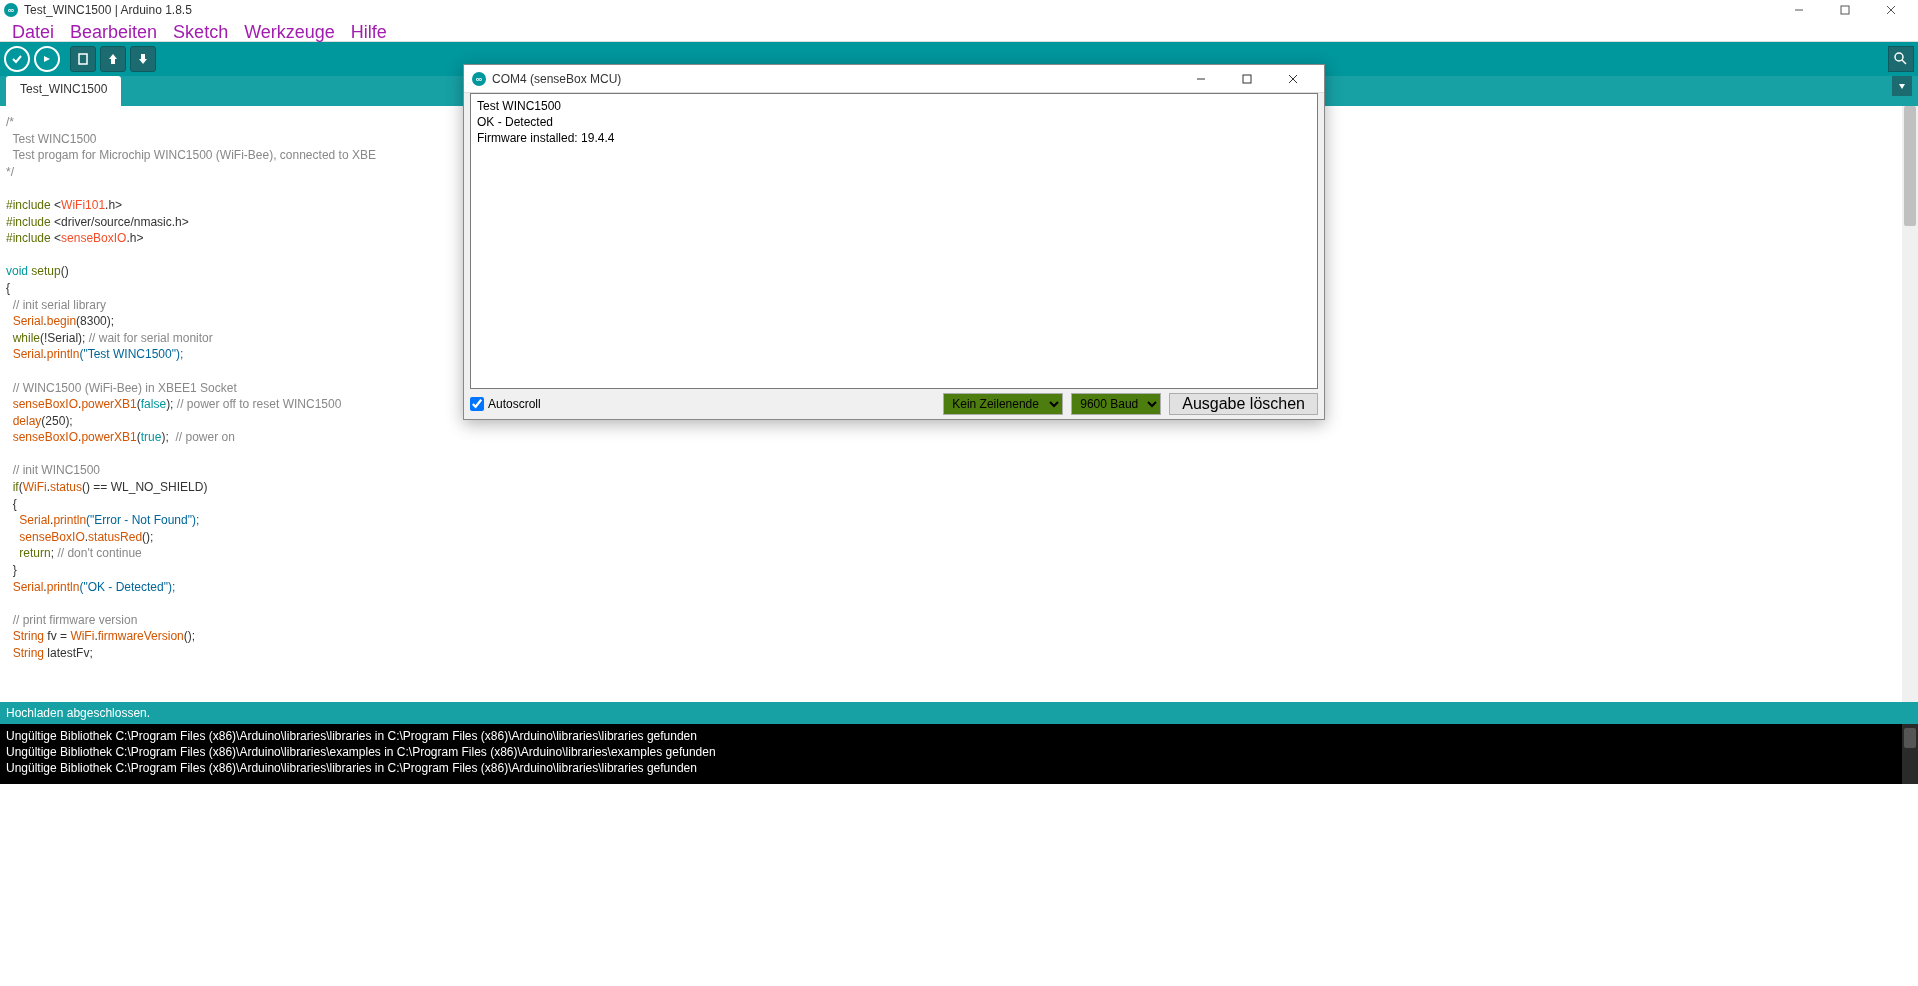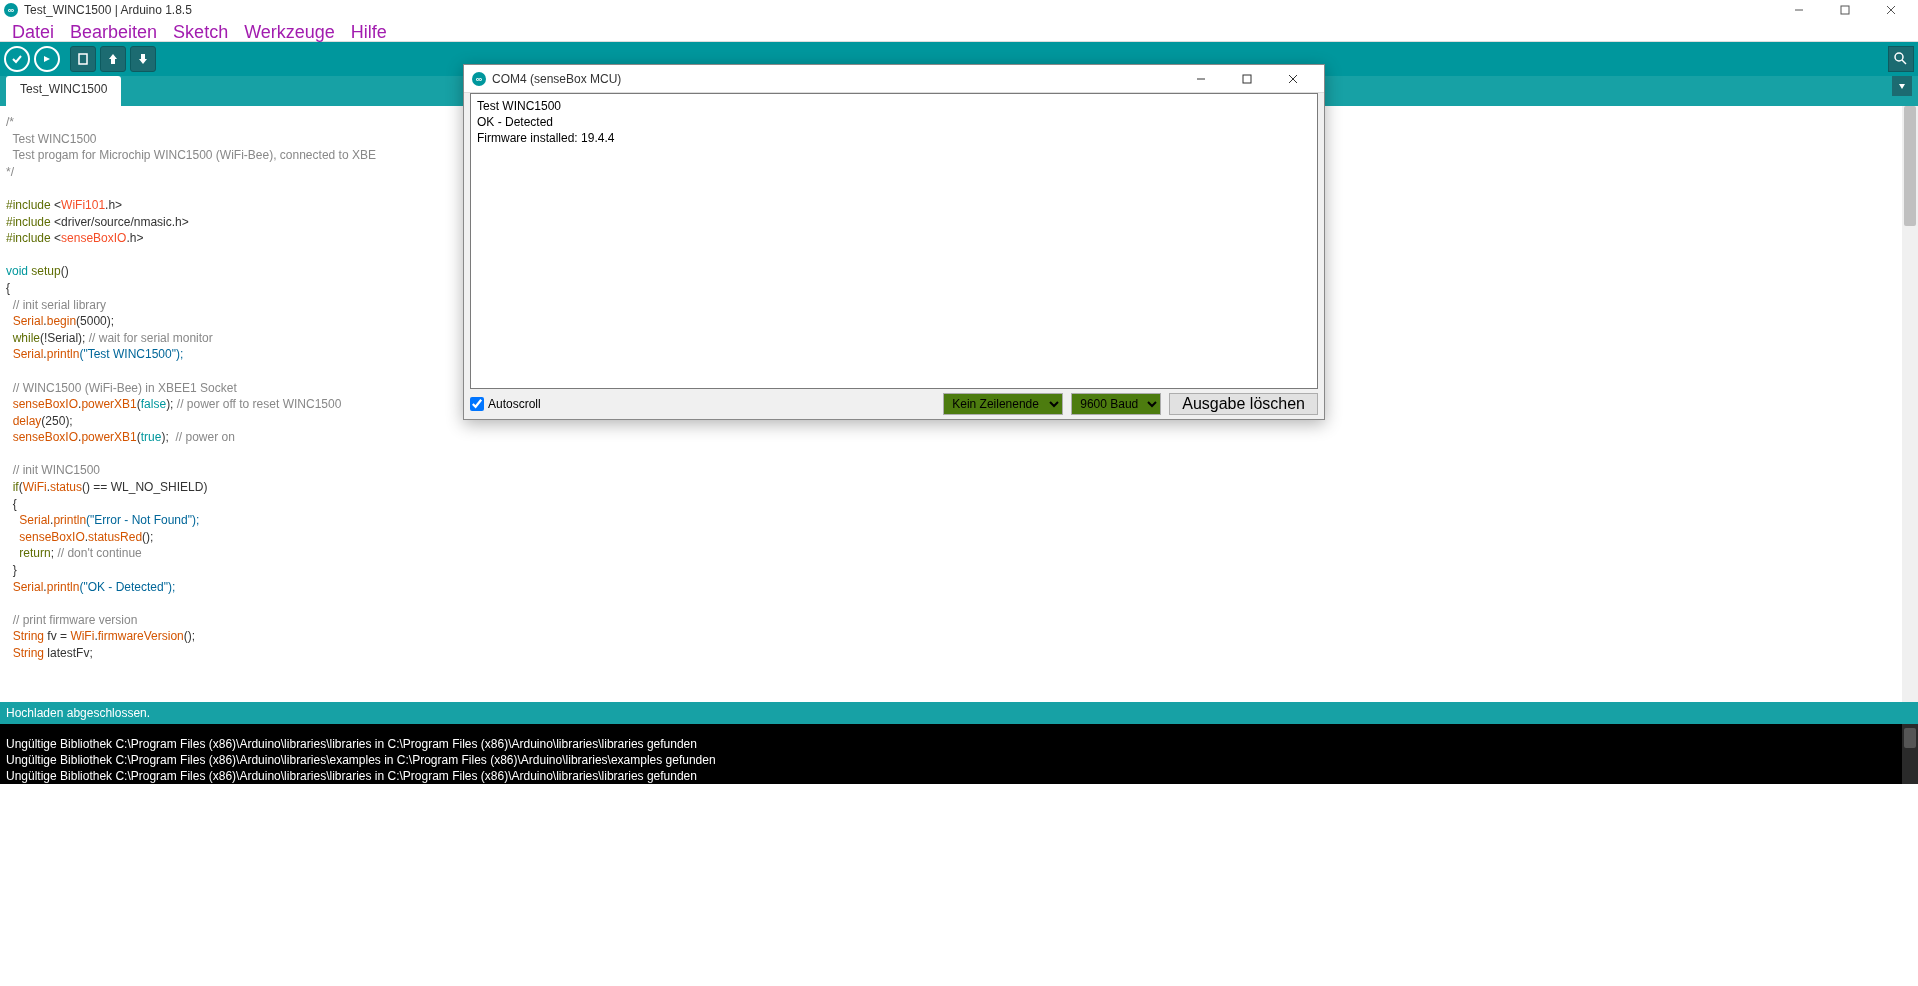--- a/index.html
+++ b/index.html
@@ -42,21 +42,21 @@
 .c-bool { color: #00979D; }
 
 
 .editor-scroll { position: absolute; right: 0; top: 0; width: 16px; height: 100%; background: #f0f0f0; }
 .editor-scroll-thumb { position: absolute; top: 0; left: 2px; width: 12px; height: 120px; background: #c0c0c0; border-radius: 2px; }
 
 
 .statusbar { height: 22px; background: #17A1A5; color: #fff; font-size: 12px; display: flex; align-items: center; padding: 0 6px; }
 
 
-.console { height: 60px; background: #000; color: #fff; font-family: Consolas, monospace; font-size: 12px; padding: 12px 6px; line-height: 16px; position: relative; }
+.console { height: 60px; background: #000; color: #fff; font-family: Consolas, monospace; font-size: 12px; padding: 4px 6px; line-height: 16px; position: relative; }
 .console-scroll { position: absolute; right: 0; top: 0; width: 16px; height: 100%; background: #2a2a2a; }
 .console-scroll-thumb { position: absolute; top: 4px; left: 2px; width: 12px; height: 20px; background: #555; border-radius: 2px; }
 
 
 .serial-window { position: absolute; left: 463px; top: 64px; width: 862px; height: 356px; background: #f0f0f0; border: 1px solid #888; box-shadow: 0 4px 16px rgba(0,0,0,0.3); display: flex; flex-direction: column; }
 .serial-titlebar { height: 28px; background: #fff; display: flex; align-items: center; padding: 0 8px; font-size: 12px; color: #333; border-bottom: 1px solid #ddd; }
 .serial-win-controls { margin-left: auto; display: flex; }
 .serial-win-btn { width: 46px; height: 28px; display: flex; align-items: center; justify-content: center; font-size: 11px; color: #333; }
 
 .serial-inputrow { height: 30px; display: flex; align-items: center; padding: 4px 6px; gap: 4px; }
@@ -159,21 +159,21 @@
 <div class="code-line c-comment">  Test progam for Microchip WINC1500 (WiFi-Bee), connected to XBE</div>
 <div class="code-line c-comment">*/</div>
 <div class="code-line">&nbsp;</div>
 <div class="code-line"><span class="c-preproc">#include </span><span>&lt;</span><span class="c-header">WiFi101</span><span>.h</span><span>&gt;</span></div>
 <div class="code-line"><span class="c-preproc">#include </span><span>&lt;</span><span>driver/source/nmasic.h</span><span>&gt;</span></div>
 <div class="code-line"><span class="c-preproc">#include </span><span>&lt;</span><span class="c-header">senseBoxIO</span><span>.h</span><span>&gt;</span></div>
 <div class="code-line">&nbsp;</div>
 <div class="code-line"><span class="c-keyword">void</span><span class="c-preproc"> setup</span><span>()</span></div>
 <div class="code-line"><span>{</span></div>
 <div class="code-line c-comment">  // init serial library</div>
-<div class="code-line">  <span class="c-obj">Serial</span><span>.</span><span class="c-func">begin</span><span>(5000);</span></div>
+<div class="code-line">  <span class="c-obj">Serial</span><span>.</span><span class="c-func">begin</span><span>(8300);</span></div>
 <div class="code-line">  <span class="c-preproc">while</span><span>(!Serial);</span><span class="c-comment"> // wait for serial monitor</span></div>
 <div class="code-line">  <span class="c-obj">Serial</span><span>.</span><span class="c-func">println</span><span class="c-string">("Test WINC1500");</span></div>
 <div class="code-line">&nbsp;</div>
 <div class="code-line c-comment">  // WINC1500 (WiFi-Bee) in XBEE1 Socket</div>
 <div class="code-line">  <span class="c-obj">senseBoxIO</span><span>.</span><span class="c-func">powerXB1</span><span>(</span><span class="c-bool">false</span><span>);</span><span class="c-comment"> // power off to reset WINC1500</span></div>
 <div class="code-line">  <span class="c-func">delay</span><span>(250);</span></div>
 <div class="code-line">  <span class="c-obj">senseBoxIO</span><span>.</span><span class="c-func">powerXB1</span><span>(</span><span class="c-bool">true</span><span>);</span><span class="c-comment">  // power on</span></div>
 <div class="code-line">&nbsp;</div>
 <div class="code-line c-comment">  // init WINC1500</div>
 <div class="code-line">  <span class="c-preproc">if</span>(<span class="c-obj">WiFi</span><span>.</span><span class="c-func">status</span><span>() == WL_NO_SHIELD)</span></div>

